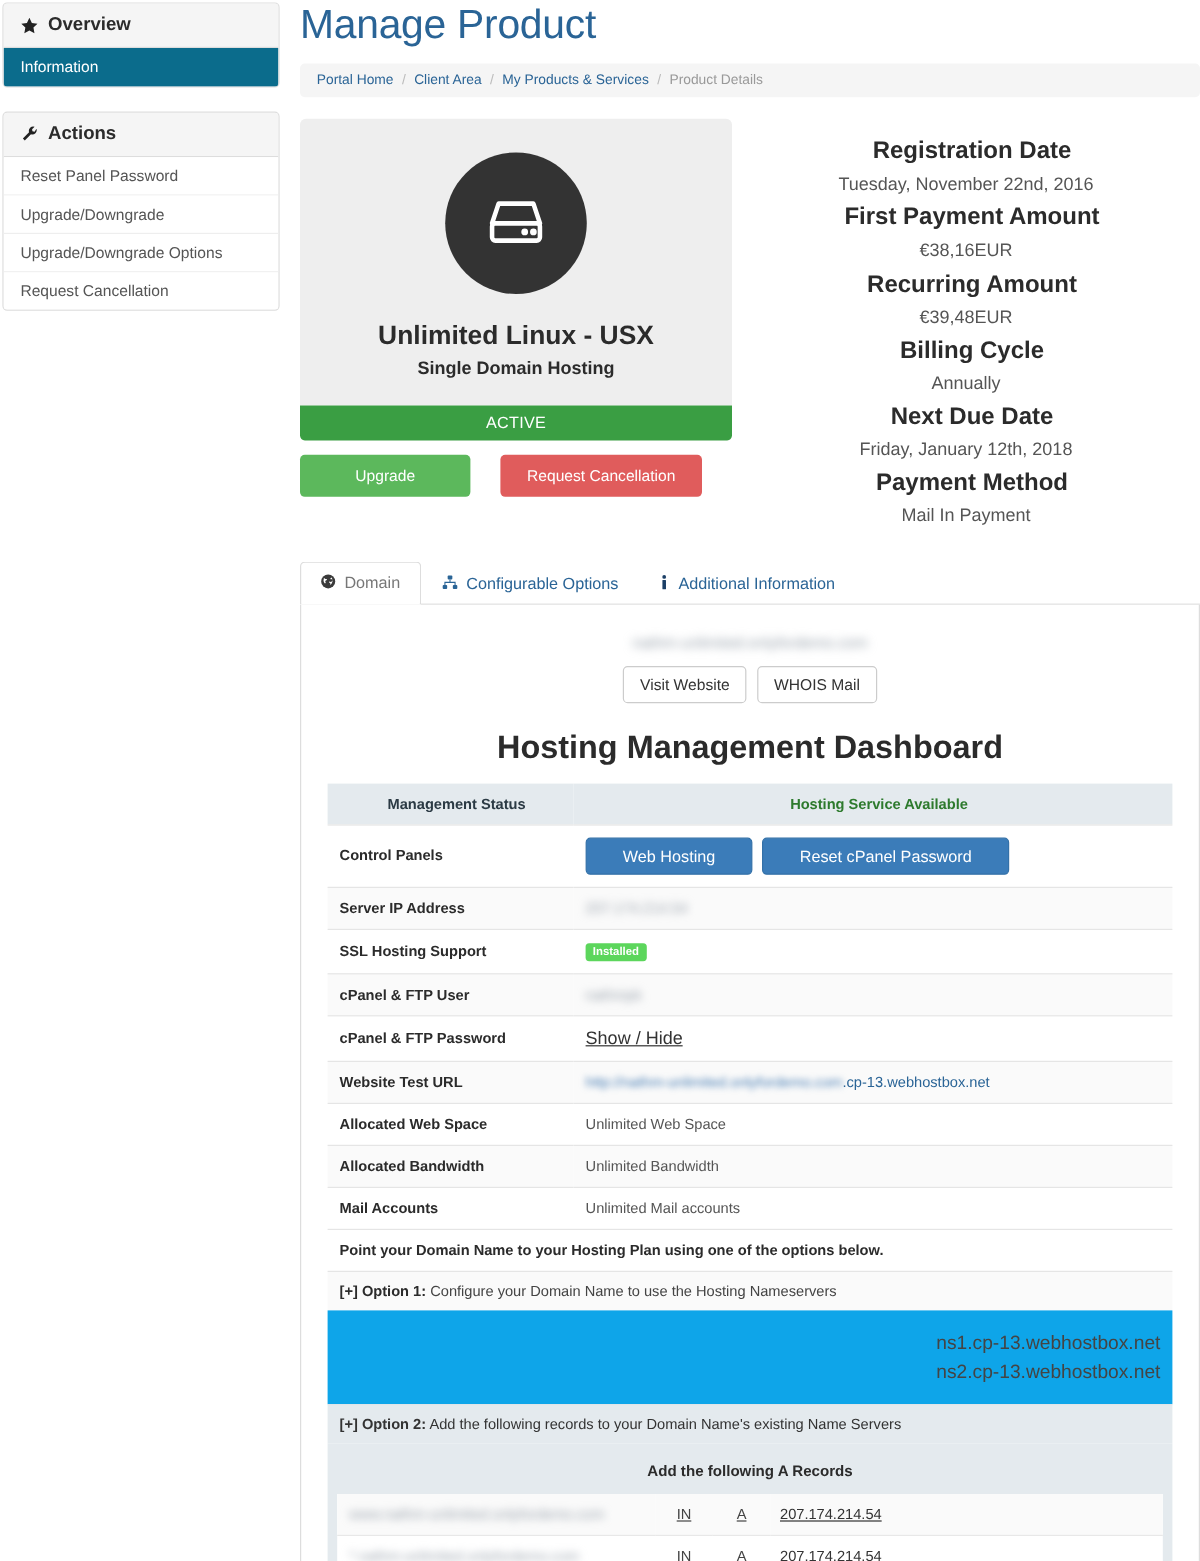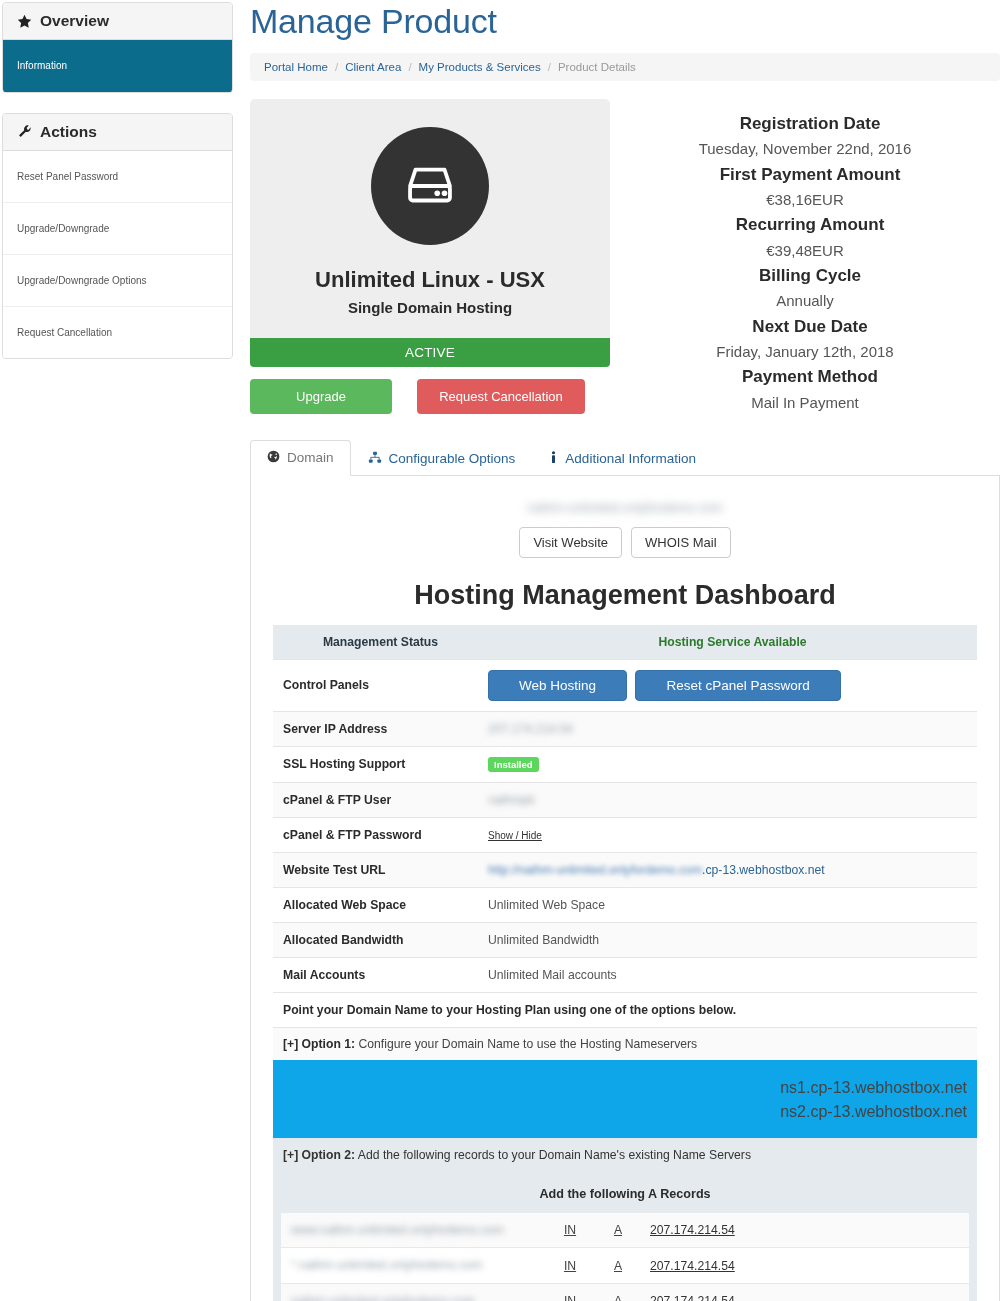--- a/index.html
+++ b/index.html
@@ -31,22 +31,22 @@
     font-size: 15.5px;
     font-weight: bold;
     color: #2b2b2b;
     display: flex;
     align-items: center;
     gap: 8px;
   }
   .panel-head .gi { display: inline-flex; align-items: center; }
   .list-item {
     display: block;
-    padding: 20px 14px;
-    font-size: 10px;
+    padding: 8px 14px;
+    font-size: 13px;
     color: #555;
     border-bottom: 1px solid #eeeeee;
     text-decoration: none;
     background: #fff;
   }
   .list-item:last-child { border-bottom: none; }
   .list-item.active {
     background: #0b6c8c;
     color: #ffffff;
     border-bottom: 1px solid #0b6c8c;
@@ -105,21 +105,21 @@
   .prod-btns { display: flex; gap: 25px; margin-top: 12px; }
   .btn {
     border: none; border-radius: 4px; color: #fff;
     font-size: 13px; padding: 10px 8px; cursor: pointer;
     font-family: "Liberation Sans", sans-serif;
     text-align: center;
   }
   .btn-upgrade { background: #5cb85c; width: 142px; }
   .btn-cancel  { background: #e05c5c; width: 168px; }
 
-  .bill-label { font-size: 17px; font-weight: bold; color: #2b2b2b; line-height: 1.55; margin-left: 10px; }
+  .bill-label { font-size: 20px; font-weight: bold; color: #2b2b2b; line-height: 1.55; margin-left: 10px; }
   .bill-value { font-size: 15px; color: #555; line-height: 1.62; }
 
   
   .tabs-wrap { margin-top: 25px; }
   .tabs {
     display: flex; align-items: flex-end;
     border-bottom: 1px solid #dddddd;
     padding-left: 0;
   }
   .tab {
@@ -188,21 +188,21 @@
   .r.alt td { background: #fafafa; }
   .btn-blue {
     background: #3b7cb9; border: 1px solid #3471a8; border-radius: 4px;
     color: #fff; font-size: 13.5px; padding: 7px 30px; cursor: pointer;
     font-family: "Liberation Sans", sans-serif; margin-right: 5px;
   }
   .badge-installed {
     background: #5cd65c; color: #ffffff; font-size: 9.5px; font-weight: bold;
     padding: 2px 6px; border-radius: 3px; display: inline-block;
   }
-  a.showhide { color: #333; text-decoration: underline; font-size: 10px; }
+  a.showhide { color: #333; text-decoration: underline; font-size: 15px; }
 
   .note-bold { font-weight: bold; color: #2b2b2b; font-size: 12.2px; padding: 10px 10px; border-top: 1px solid #e5e5e5; }
   .opt-band {
     background: #fafafa; border-top: 1px solid #e5e5e5;
     padding: 9px 10px; font-size: 12.2px; color: #444;
   }
   .opt-band b { color: #2b2b2b; }
   .ns-band { background: #0ea5e9; padding: 6px 10px 14px 10px; font-size: 16px; color: #444; line-height: 1.5; text-align: right; }
   .opt2-band {
     background: #e4eaee; padding: 9px 10px; font-size: 12.2px; color: #333;

